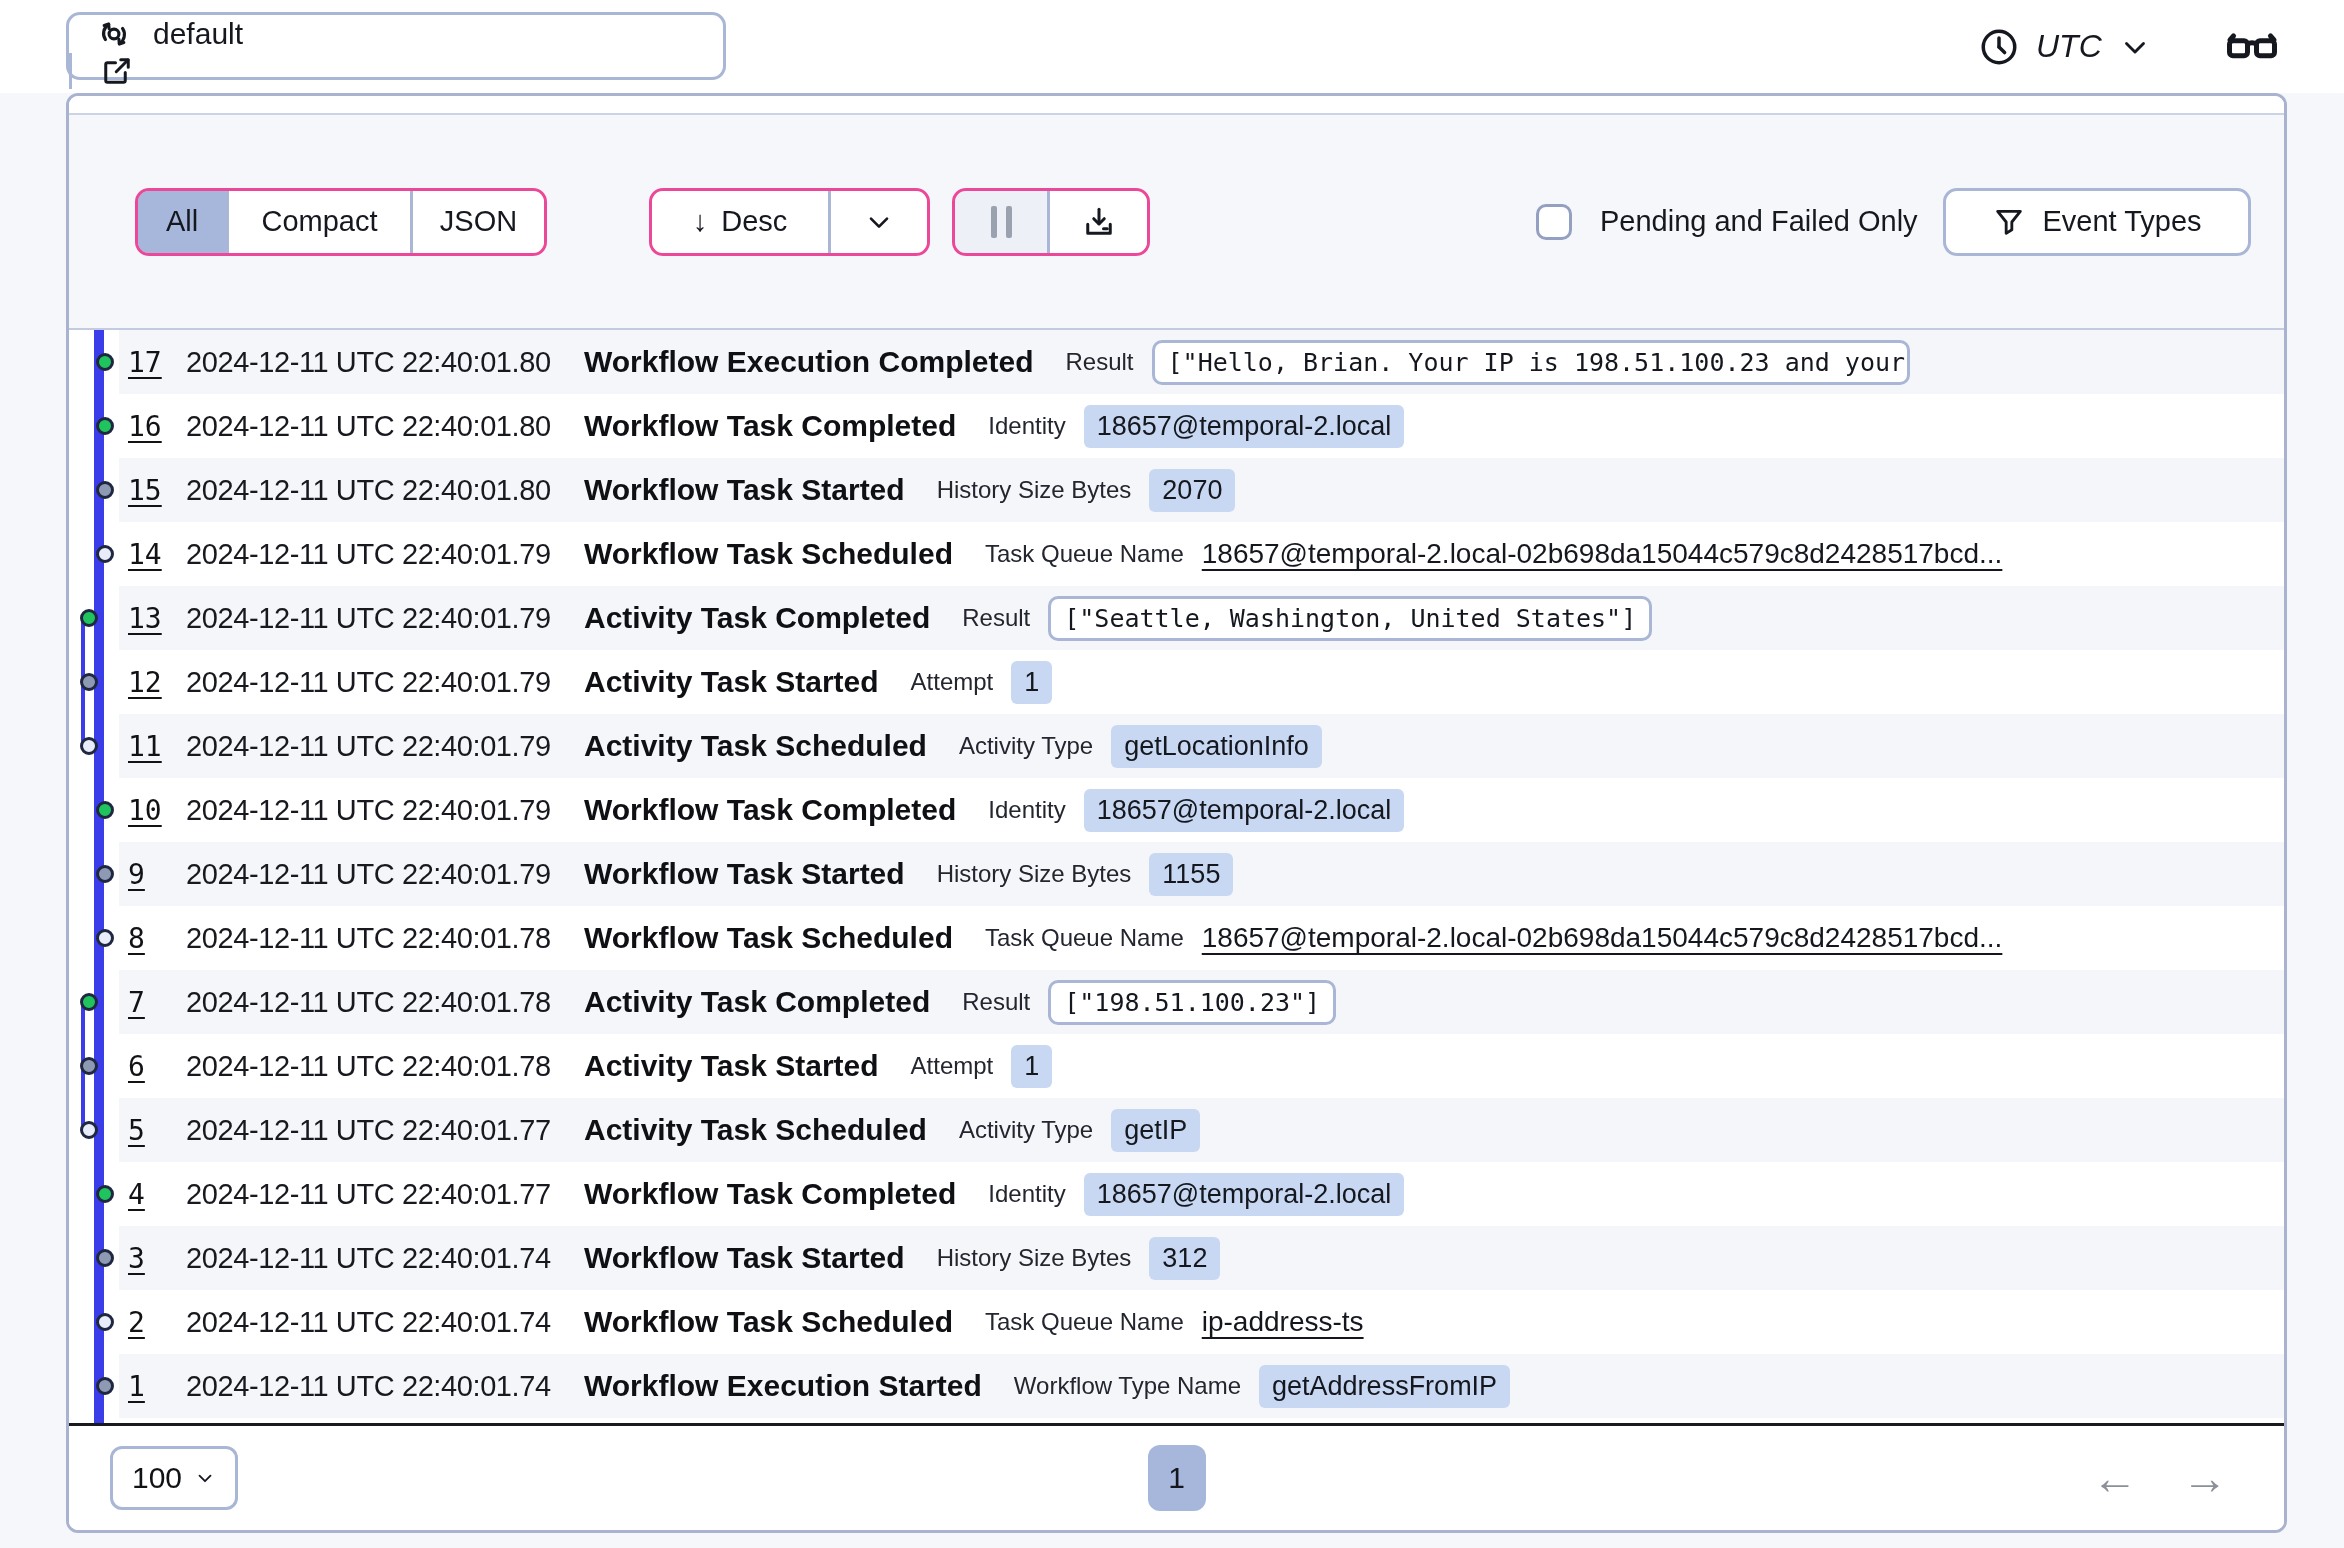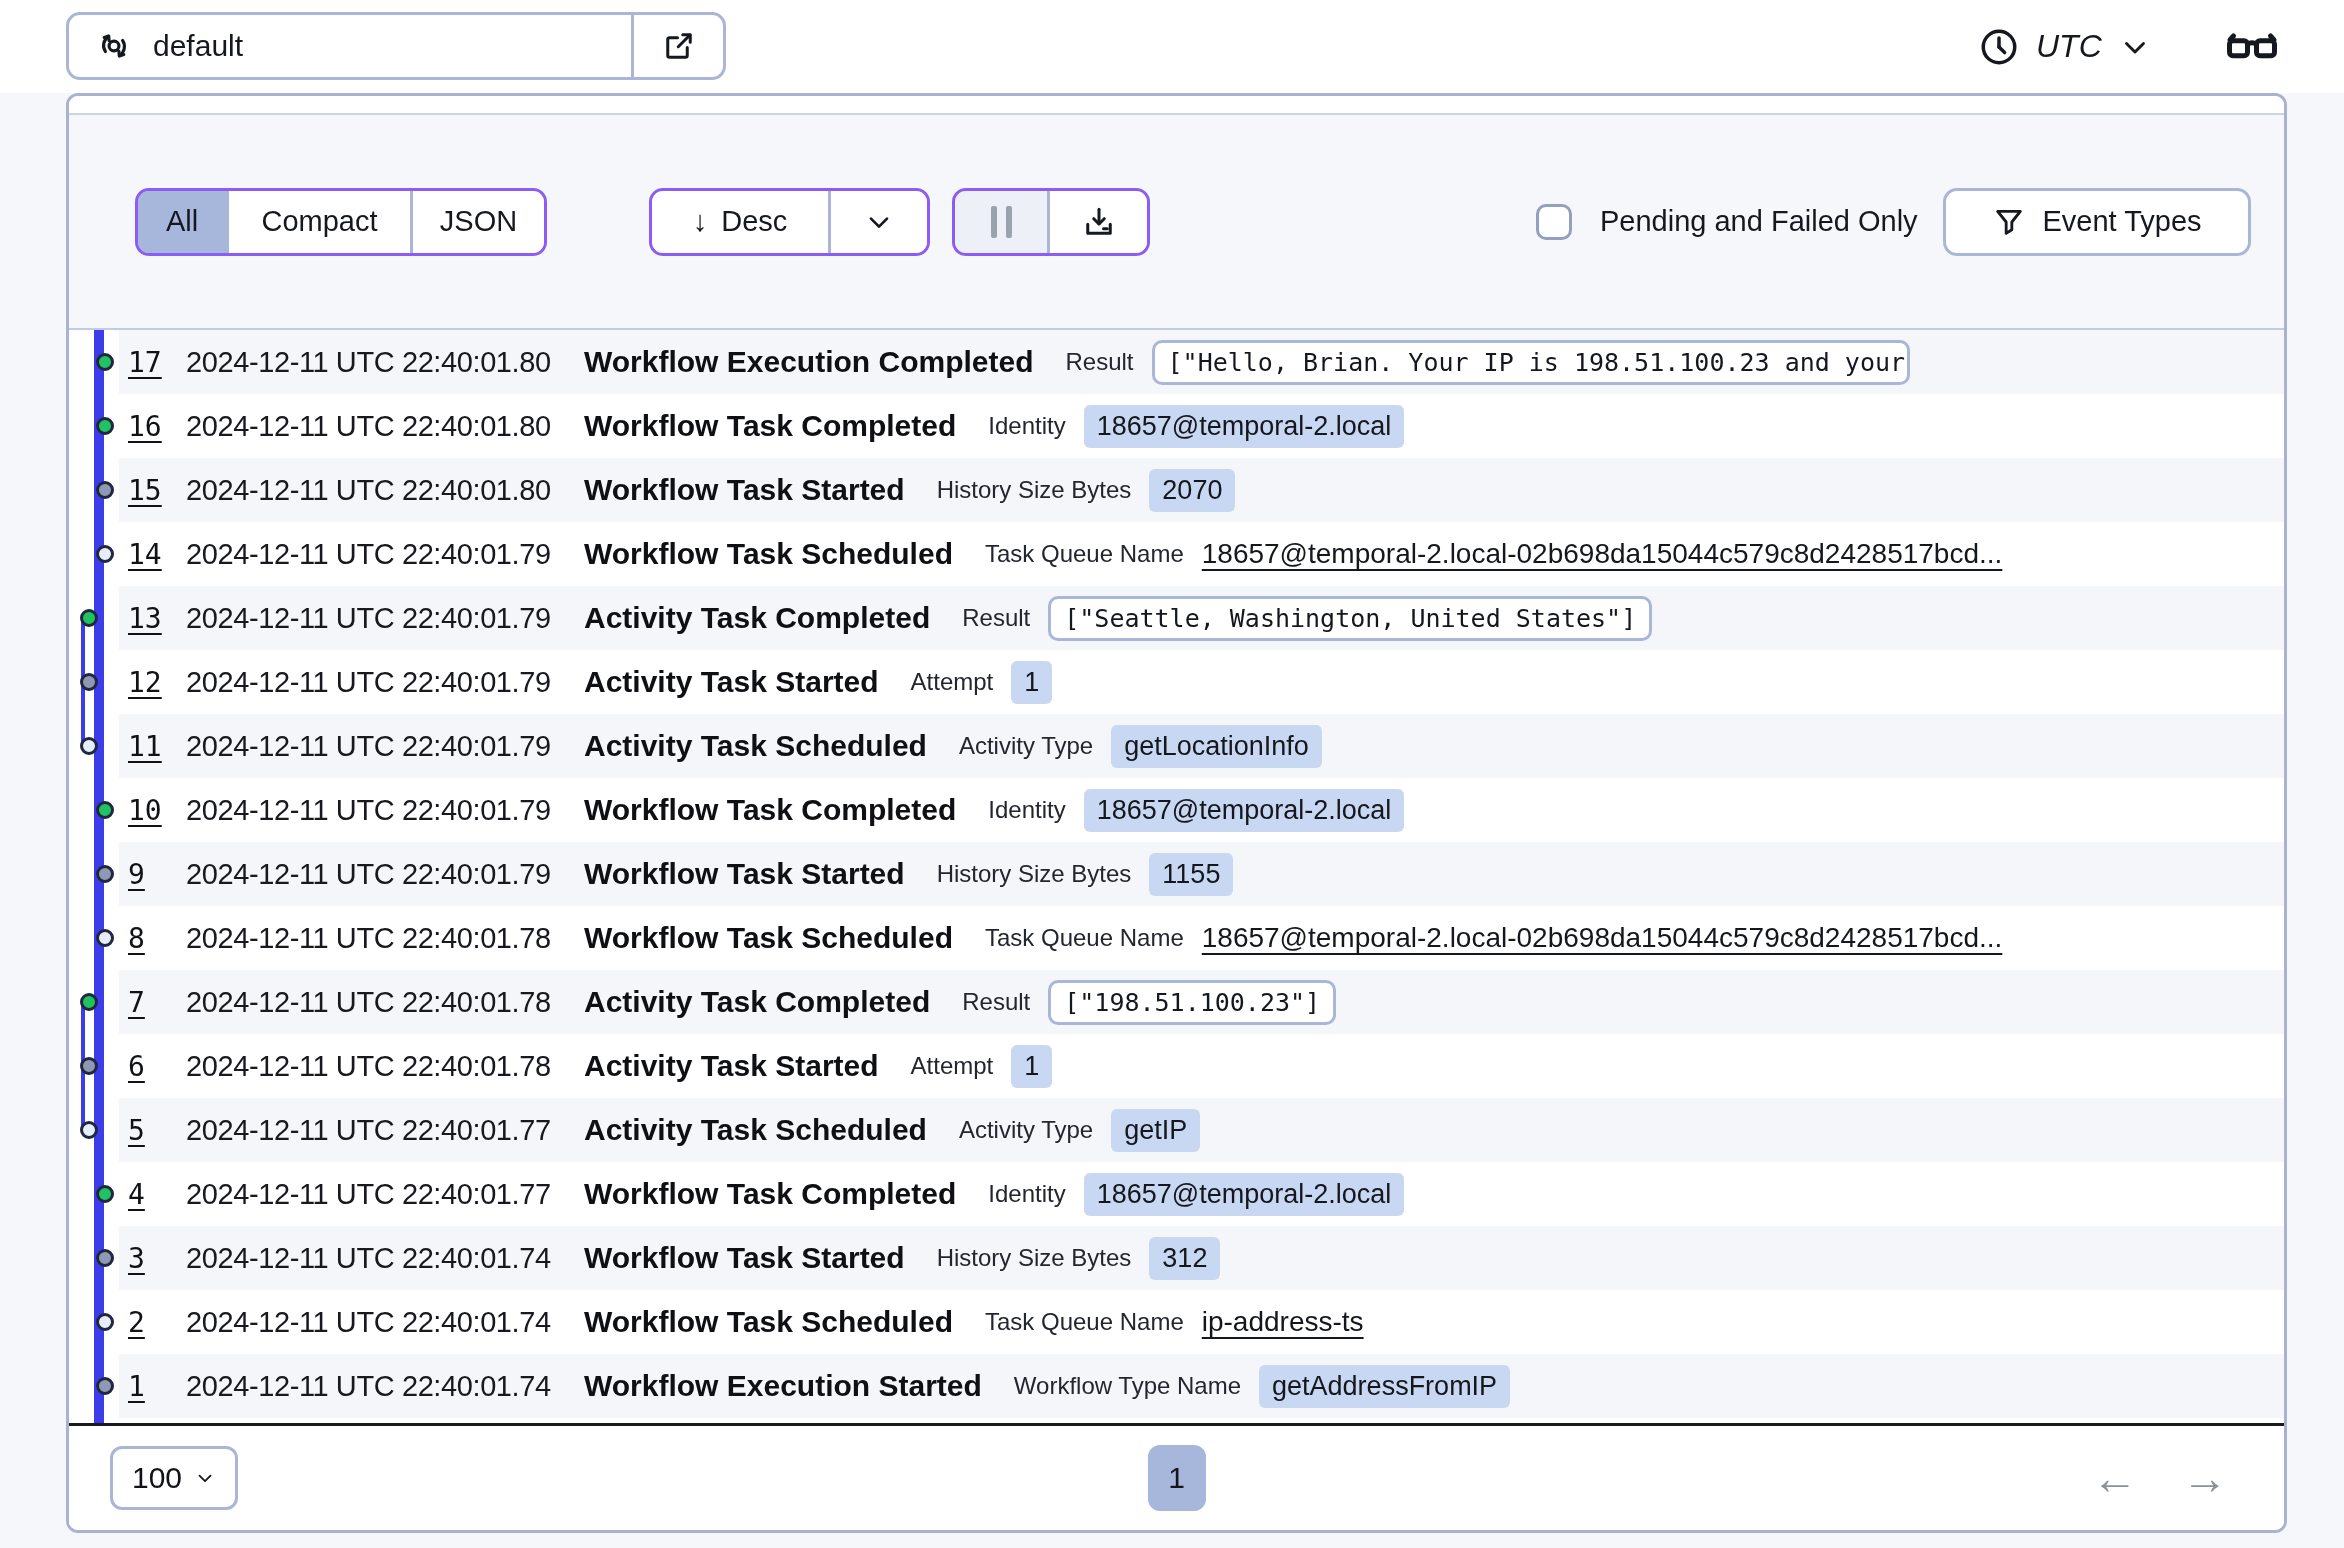--- a/index.html
+++ b/index.html
@@ -11,42 +11,42 @@
     position:relative;
     overflow:hidden;
   }
   svg { display:block; }
 
   
   .topbar { position:absolute; left:0; top:0; width:2344px; height:93px; background:#ffffff; }
   .ns-group {
     position:absolute; left:66px; top:12px; height:68px; width:660px;
     border:3px solid #a9b6d6; border-radius:14px; background:#fff;
-    display:flex; align-items:stretch;
+    display:flex; align-items:stretch;flex-direction:column;
   }
   .ns-main { flex:1; display:flex; align-items:center; gap:20px; padding-left:26px; }
   .ns-text { font-size:30px; color:#15181f; }
   .ns-ext { width:92px; border-left:3px solid #a9b6d6; display:flex; align-items:center; justify-content:center; cursor:pointer; }
   .tz-group { position:absolute; left:1978px; top:0; height:93px; display:flex; align-items:center; gap:16px; cursor:pointer;font-style:italic; }
   .tz-label { font-size:32px; color:#15181f; }
   .glasses-btn { position:absolute; left:2222px; top:0; height:93px; display:flex; align-items:center; cursor:pointer; }
 
   
   .panel {
     position:absolute; left:66px; top:93px; width:2221px; height:1440px;
     border:3px solid #a9b3cf; border-radius:12px; background:#ffffff;
     overflow:hidden; display:flex; flex-direction:column;
   }
   .panel-sliver { height:19px; background:#ffffff; border-bottom:2px solid #ccd3e5; }
   .toolbar { height:215px; background:#f6f7fb; border-bottom:2px solid #c3cbe0; position:relative; flex:none; }
   .tb { position:absolute; top:50%; transform:translateY(-50%); }
 
   .seg-group {
     display:flex; align-items:stretch; height:68px;
-    border:3px solid #8b5cf6; border-radius:14px; background:#fca5a5; overflow:hidden;
+    border:3px solid #ec4899; border-radius:14px; background:#fca5a5; overflow:hidden;
   }
   .seg { display:flex; align-items:center; justify-content:center; font-size:29px; color:#15181f; cursor:pointer; background:#fff; }
   .seg + .seg { border-left:3px solid #a9b6d6; }
   .seg.selected { background:#a7b7dc; }
   .seg-all { width:88px; }
   .seg-compact { width:184px; }
   .seg-json { width:134px; }
 
   .desc-group { left:580px; }
   .seg-desc { width:176px; gap:14px; }

